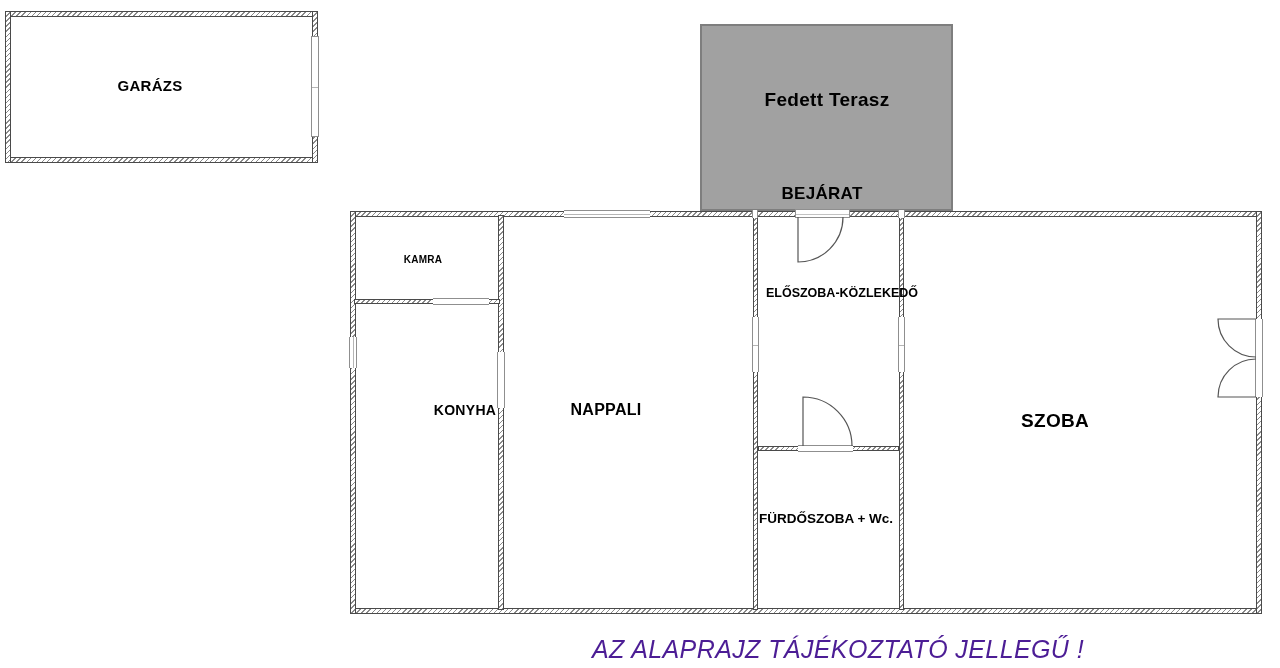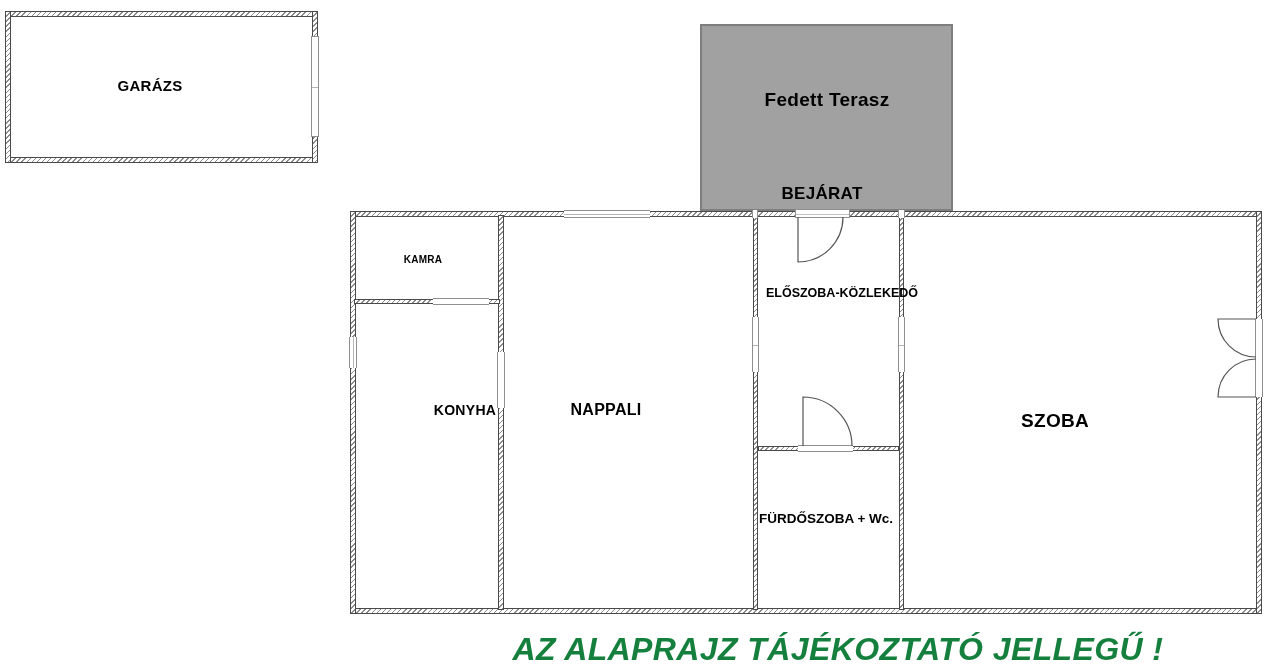--- a/index.html
+++ b/index.html
@@ -32,21 +32,21 @@
     z-index:1;
   }
   .doors{position:absolute;left:0;top:0;z-index:5;pointer-events:none;}
   .lbl{
     position:absolute;transform:translate(-50%,-50%);
     font-weight:700;color:var(--label-text,#000);white-space:nowrap;z-index:6;
     letter-spacing:.3px;
   }
   .caption{
     position:absolute;transform:translate(-50%,-50%);
-    font-weight:700;font-style:italic;font-size:32px;color:#15803d;white-space:nowrap;z-index:6;
+    font-weight:400;font-style:italic;font-size:25px;color:#4c1d95;white-space:nowrap;z-index:6;
     letter-spacing:.4px;
   }
 </style>
 </head>
 <body>
 
 <div class="canvas">
 
   <div class="wall" style="left:5px;top:11px;width:313px;height:6px;"></div>
   <div class="wall" style="left:5px;top:157px;width:313px;height:6px;"></div>

